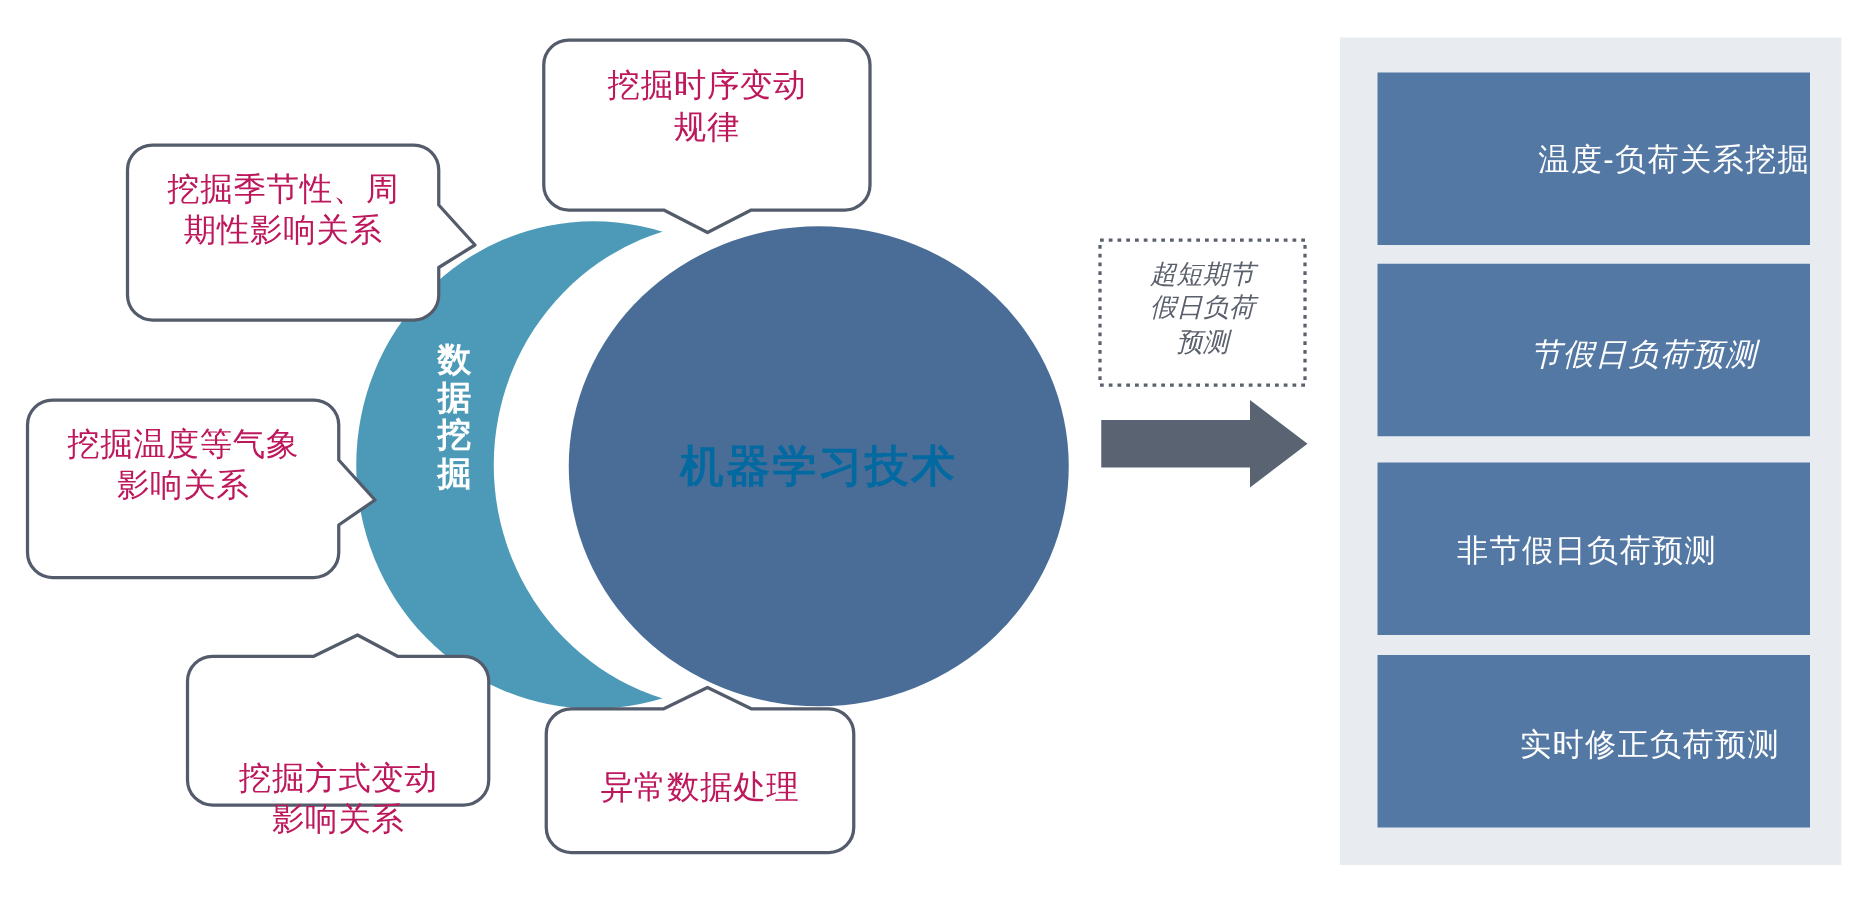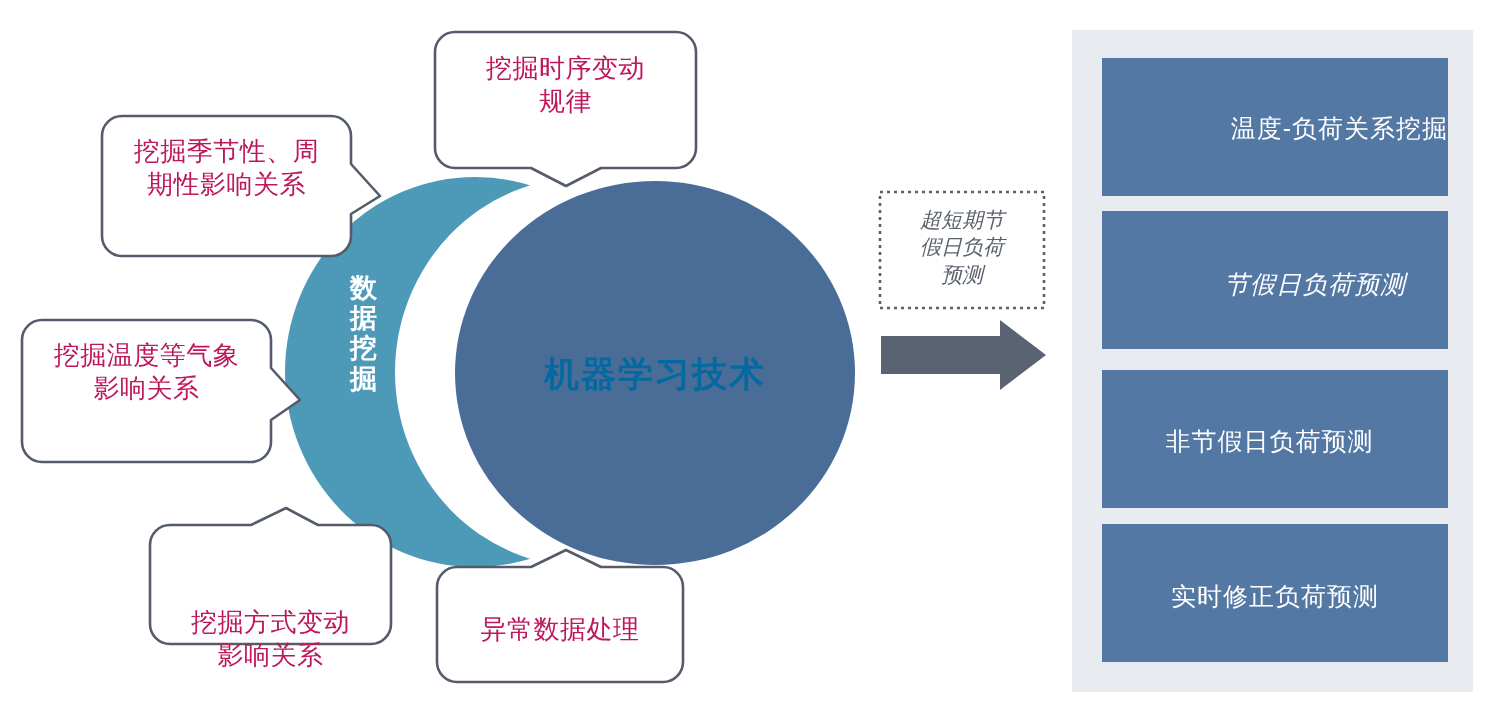--- a/index.html
+++ b/index.html
@@ -102,15 +102,15 @@
   <div class="txt dotted-label" style="left:886px;top:206px;width:152px;font-style:italic;">超短期节
 假日负荷
 预测</div>
 
   <div class="txt panel-box-label" style="left:1102px;top:112px;width:346px;text-align:right;">温度-负荷关系挖掘</div>
 
   <div class="txt panel-box-label" style="left:1142px;top:268px;width:346px;font-style:italic;">节假日负荷预测</div>
 
   <div class="txt panel-box-label" style="left:1102px;top:425px;width:303px;margin-left:16px;">非节假日负荷预测</div>
 
-  <div class="txt panel-box-label" style="left:1102px;top:580px;width:346px;">实时修正负荷预测</div>
+  <div class="txt panel-box-label" style="left:1102px;top:580px;width:346px;padding-left:45px;">实时修正负荷预测</div>
 
 </div>
 
 </body></html>

